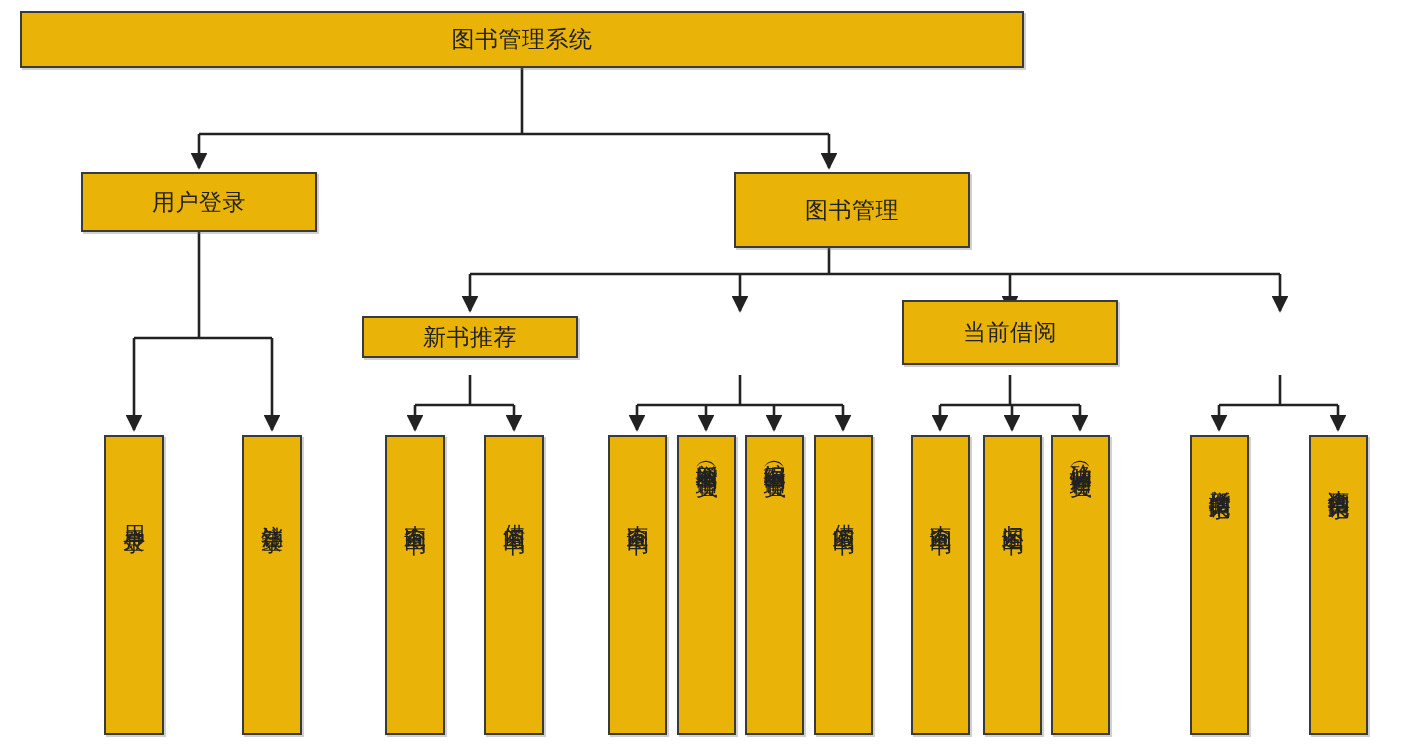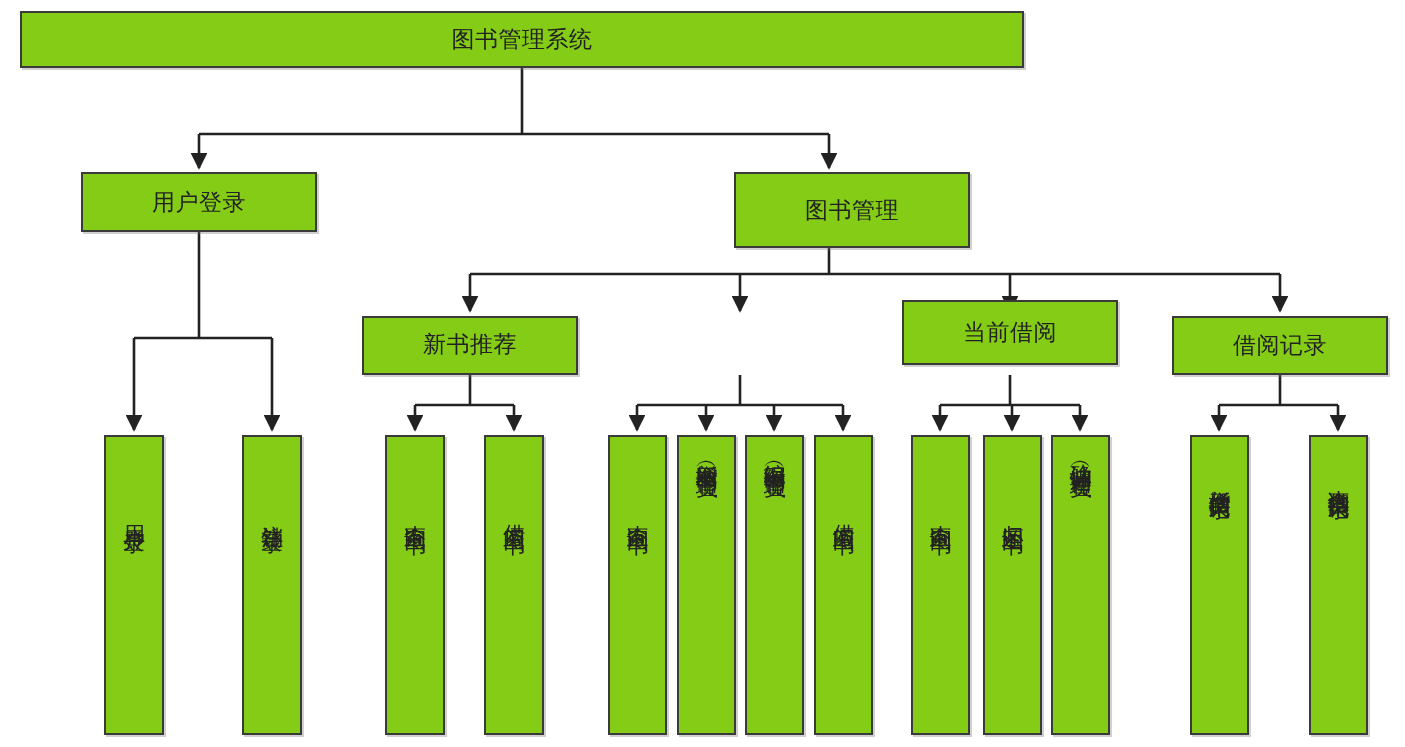--- a/index.html
+++ b/index.html
@@ -22,21 +22,21 @@
     position: absolute;
     left: 0;
     top: 0;
     width: 1405px;
     height: 747px;
     pointer-events: none;
   }
   .node {
     position: absolute;
     box-sizing: border-box;
-    background: #84cc16;
+    background: #eab308;
     border: 2px solid #3a3a3a;
     box-shadow: 2px 2px 0 rgba(120,120,120,0.35);
     display: flex;
     align-items: center;
     justify-content: center;
     color: #222222;
     z-index: 2;
   }
   .node .label {
     display: block;
@@ -139,29 +139,26 @@
     <span class="label">图书管理系统</span>
   </div>
 
   <div class="node h" style="left:81px; top:172px; width:236px; height:60px;">
     <span class="label">用户登录</span>
   </div>
   <div class="node h" style="left:734px; top:172px; width:236px; height:76px;">
     <span class="label">图书管理</span>
   </div>
 
-  <div class="node h" style="left:362px; top:316px; width:216px; height:59px;font-family:Liberation Serif, serif;">
+  <div class="node h" style="left:362px; top:316px; width:216px; height:42px;">
     <span class="label">新书推荐</span>
   </div>
   <div class="node h" style="left:902px; top:300px; width:216px; height:65px;">
     <span class="label">当前借阅</span>
   </div>
-  <div class="node h" style="left:1172px; top:316px; width:216px; height:59px;">
-    <span class="label">借阅记录</span>
-  </div>
 
   <div class="node v" style="left:104px; top:435px; width:60px; height:300px; padding-top:70px;">
     <span class="label">用户登录</span>
   </div>
   <div class="node v" style="left:242px; top:435px; width:60px; height:300px; padding-top:70px;">
     <span class="label">注销登录</span>
   </div>
 
   <div class="node v" style="left:385px; top:435px; width:60px; height:300px; padding-top:70px;">
     <span class="label">查询图书</span>

